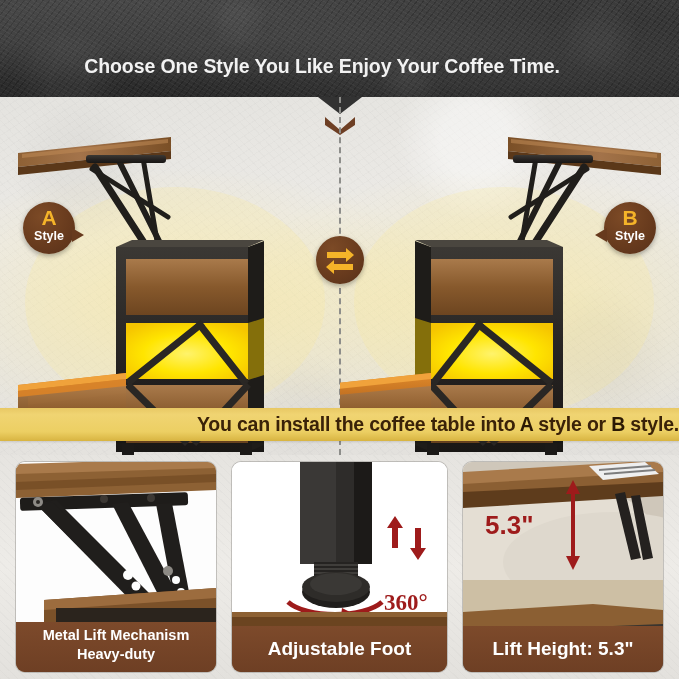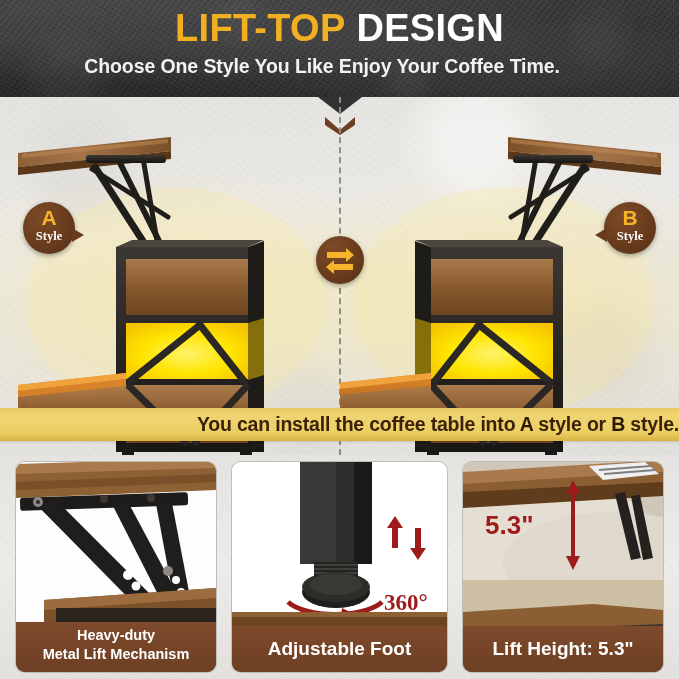--- a/index.html
+++ b/index.html
@@ -92,21 +92,21 @@
     border-top:7px solid transparent;border-bottom:7px solid transparent;
   }
   .badge.a .tail{right:-9px;border-left:12px solid #673a1d;}
   .badge.b .tail{left:-9px;border-right:12px solid #673a1d;}
   .badge .ltr{
     position:absolute;left:0;top:5px;width:52px;text-align:center;
     color:#F5B429;font-size:21px;font-weight:bold;line-height:22px;
   }
   .badge .stl{
     position:absolute;left:0;top:27px;width:52px;text-align:center;
-    color:#ffffff;font-size:12.5px;font-weight:bold;line-height:14px;font-family:Liberation Serif, serif;
+    color:#ffffff;font-size:12.5px;font-weight:bold;line-height:14px;
   }
 
   .swap{
     position:absolute;left:316px;top:236px;width:48px;height:48px;border-radius:50%;
     background:radial-gradient(circle at 34% 26%,#7c4a26 0%,#673a1d 62%,#55301a 100%);
     box-shadow:0 2px 5px rgba(0,0,0,.3);z-index:9;
   }
 
   
   .banner{
@@ -143,23 +143,20 @@
   }
   .cap2l{height:46px;padding-top:4px;font-size:14.5px;line-height:19px;}
   .cap1l{height:46px;line-height:46px;font-size:19px;}
 </style>
 </head>
 <body>
 
 <div id="stage">
 
   <div class="header">
-    <div class="title">
-      <span class="gold">LIFT-TOP</span><span class="white">&nbsp;</span><span class="white">DESIGN</span>
-    </div>
     <div class="subtitle">Choose One Style You Like Enjoy Your Coffee Time.</div>
   </div>
   <div class="notch"></div>
   <div class="chev">
     <svg width="34" height="20" viewBox="0 0 34 20">
       <polygon points="2,2 17,15 32,2 32,10 17,20 2,10" fill="#6E3F24"></polygon>
     </svg>
   </div>
 
   <div class="scene">
@@ -374,22 +371,22 @@
         <circle cx="22" cy="40" r="2" fill="#2a2724"></circle>
         <circle cx="152" cy="109" r="5" fill="#8d8a85"></circle>
 
         <polygon points="28,138 200,126 200,168 28,180" fill="#7b5129"></polygon>
         <polygon points="28,138 200,126 200,136 28,148" fill="#9c6c3e"></polygon>
         <rect x="40" y="146" width="160" height="20" fill="#221f1c" opacity=".9"></rect>
         <rect x="0" y="160" width="200" height="50" fill="#6b4420"></rect>
         <rect x="0" y="160" width="200" height="6" fill="#8d6134"></rect>
       </svg>
       <div class="cap cap2l">
+        <div>Metal Lift Mechanism</div>
         <div>Heavy-duty</div>
-        <div>Metal Lift Mechanism</div>
       </div>
     </div>
 
     <div class="panel p2">
       <svg width="215" height="210" viewBox="0 0 215 210">
         <rect width="215" height="210" fill="#ffffff"></rect>
 
         <polygon points="68,0 140,0 140,102 68,102" fill="#2e2c2a"></polygon>
         <polygon points="68,0 104,0 104,102 68,102" fill="#3a3836"></polygon>
         <polygon points="122,0 140,0 140,102 122,102" fill="#1c1a18"></polygon>

